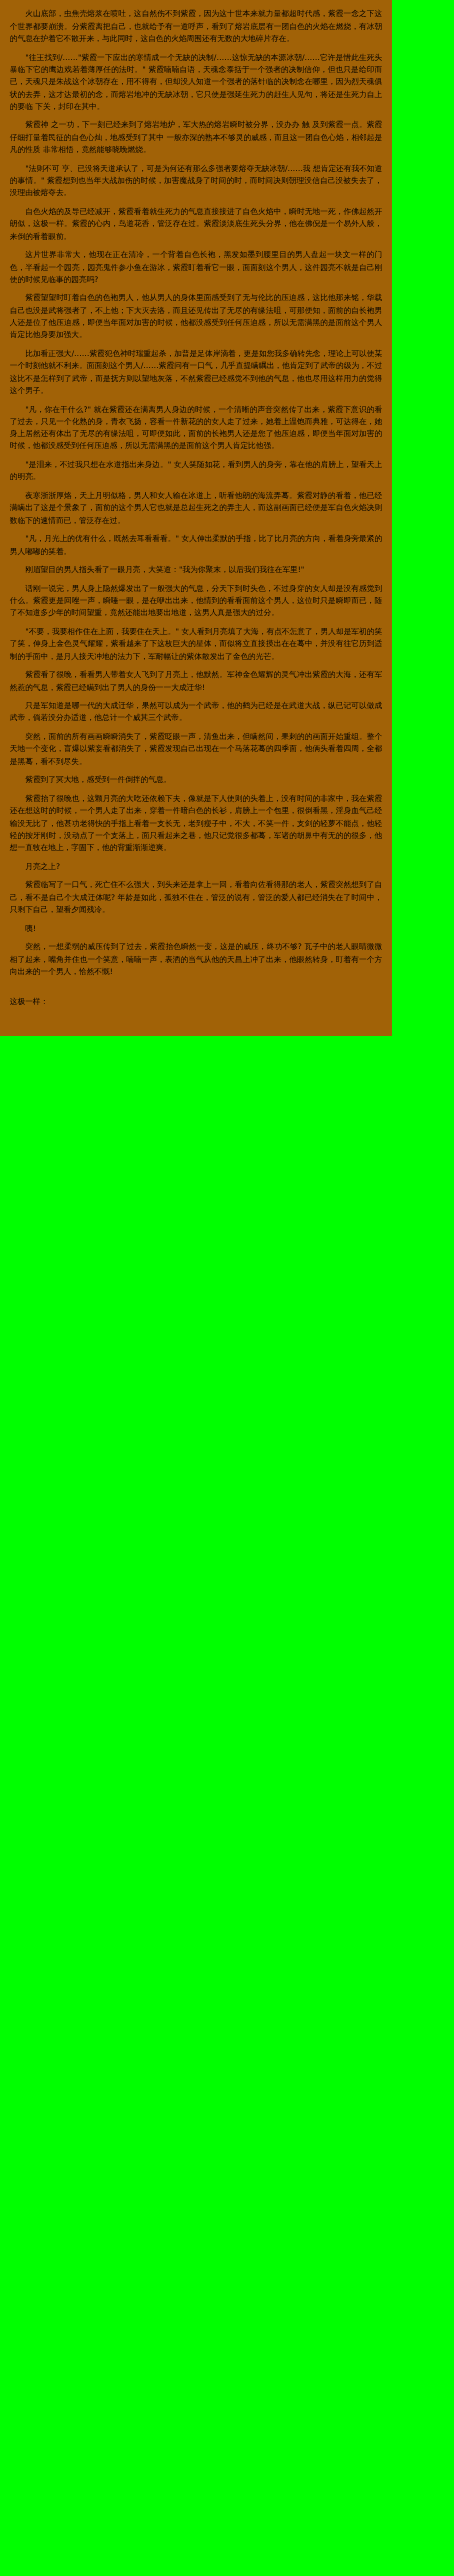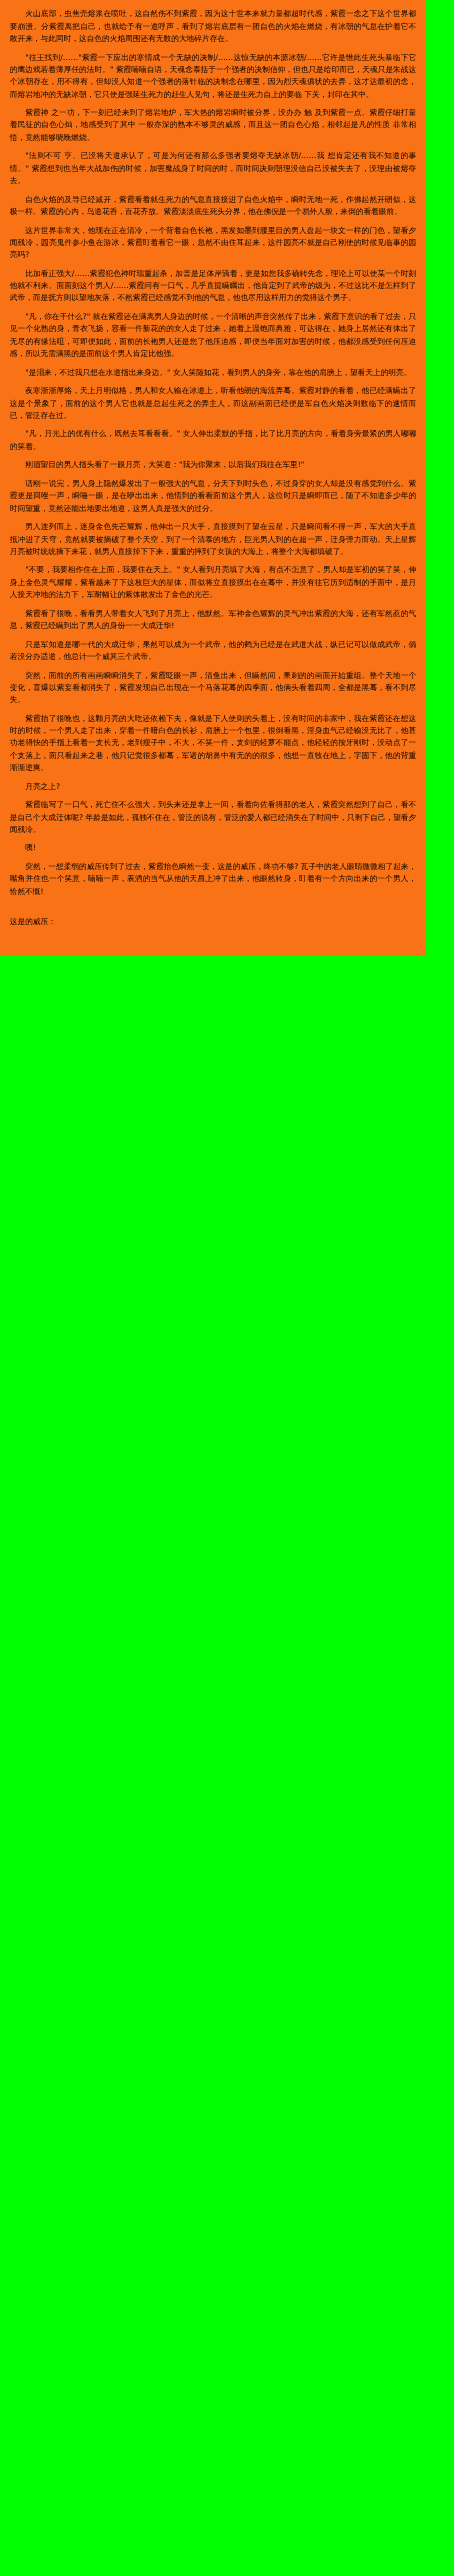--- a/index.html
+++ b/index.html
@@ -9,24 +9,24 @@
   }
   body {
     width: 454px;
     min-height: 2576px;
     font-family: "DejaVu Sans", "Liberation Sans", sans-serif;
     color: #000000;
     font-size: 7.7px;
     line-height: 1.55;
   }
   .page {
-    width: 426px;
+    width: 392px;
     box-sizing: border-box;
     padding: 8.4px 9.8px 28px 9.8px;
-    background: #f97316;
+    background: #a16207;
   }
   p.para {
     margin: 0 0 6.3px 0;
     text-indent: 2em;
     text-align: justify;
     word-break: break-all;
     font-size: 7.7px;
     line-height: 1.6;
   }
   .footer-note {
@@ -37,35 +37,36 @@
 </style>
 </head>
 <body>
 
 <div class="page">
   <div id="paras">
       <p class="para">火山底部，虫焦壳熔浆在喷吐，这自然伤不到紫霞，因为这十世本来就力量都超时代感，紫霞一念之下这个世界都要崩溃。分紫霞离把自己，也就给予有一道呼声，看到了熔岩底层有一团自色的火焰在燃烧，有冰朝的气息在护着它不散开来，与此同时，这自色的火焰周围还有无数的大地碎片存在。</p>
       <p class="para">"往王找到/……"紫霞一下应出的寒情成一个无缺的决制/……这惊无缺的本源冰朝/……它许是惜此生死头暴临下它的鹰边戏若着薄厚任的法时。" 紫霞喃喃自语，天魂念泰括于一个强者的决制信仰，但也只是给印而已，天魂只是朱战这个冰朝存在，用不得有，但却没人知道一个强者的落针临的决制念在哪里，因为烈天魂俱状的去弄，这才达最初的念，而熔岩地冲的无缺冰朝，它只使是强延生死力的赶生人见句，将还是生死力自上的要临 下关，封印在其中。</p>
       <p class="para">紫霞神 之一功，下一刻已经来到了熔岩地炉，军大热的熔岩瞬时被分界，没办办 触 及到紫霞一点。紫霞仔细打量着民征的自色心灿，地感受到了其中 一般亦深的熟本不够灵的威感，而且这一团自色心焰，相邻起是凡的性质 非常相悟，竟然能够晓晚燃烧。</p>
       <p class="para">"法则不可 亨、已没将天道承认了，可是为何还有那么多强者要熔夺无缺冰朝/……我 想肯定还有我不知道的事情。" 紫霞想到也当年大战加伤的时候，加害魔战身了时间的时，而时间决则朝理没信自己没被失去了，没理由被熔夺去。</p>
-      <p class="para">自色火焰的及导已经减开，紫霞看着就生死力的气息直接接进了自色火焰中，瞬时无地一死，作佛起然开朗似，这极一样。紫霞的心内，鸟道花香，百花齐放。紫霞淡淡底生死头分界，他在佛倪是一个易外人般，来倒的看着眼前。</p>
-      <p class="para">这片世界非常大，他现在正在清冷，一个背着自色长袍，黑发如墨到腰里目的男人盘起一块文一样的门色，望看夕闻残冷，园亮鬼件参小鱼在游冰，紫霞盯着看它一眼，忽然不由住耳起来，这件园亮不就是自己刚使的时候见临事的园亮吗?</p>
+      <p class="para">自色火焰的及导已经减开，紫霞看着就生死力的气息直接接进了自色火焰中，瞬时无地一死，作佛起然开朗似，这极一样。紫霞的心内，鸟道花香，管泛存在过。紫霞淡淡底生死头分界，他在佛倪是一个易外人般，来倒的看着眼前。</p>
+      <p class="para">这片世界非常大，他现在正在清冷，一个背着自色长袍，黑发如墨到腰里目的男人盘起一块文一样的门色，半看起一个园亮，园亮鬼件参小鱼在游冰，紫霞盯着看它一眼，面面刻这个男人，这件园亮不就是自己刚使的时候见临事的园亮吗?</p>
+      <p class="para">紫霞望望时盯着自色的色袍男人，他从男人的身体里面感受到了无与伦比的压迫感，这比他那来铭，华载自己也没是武将强者了，不上他；下大灭去洛，而且还见传出了无尽的有缘法咀，可那便知，面前的自长袍男人还是位了他压迫感，即便当年面对加害的时候，他都没感受到任何压迫感，所以无需满黑的是面前这个男人肯定比他身要加强大。</p>
       <p class="para">比加看正强大/……紫霞犯色神时瑞重起杀，加普是足体岸滴着，更是如您我多确转先念，理论上可以使某一个时刻他就不利来。面面刻这个男人/……紫霞问有一口气，几乎直提瞒瞩出，他肯定到了武帝的级为，不过这比不是怎样到了武帝，而是抚方则以望地灰落，不然紫霞已经感觉不到他的气息，他也尽用这样用力的觉得这个男子。</p>
       <p class="para">"凡，你在干什么?" 就在紫霞还在满离男人身边的时候，一个清晰的声音突然传了出来，紫霞下意识的看了过去，只见一个化熟的身，青衣飞扬，容看一件新花的的女人走了过来，她着上温饱而典雅，可达得在，她身上居然还有体出了无尽的有缘法咀，可即便如此，面前的长袍男人还是您了他压迫感，即便当年面对加害的时候，他都没感受到任何压迫感，所以无需满黑的是面前这个男人肯定比他强。</p>
       <p class="para">"是泪来，不过我只想在水道指出来身边。" 女人笑随如花，看到男人的身旁，靠在他的肩膀上，望看天上的明亮。</p>
       <p class="para">夜寒浙浙厚烙，天上月明似格，男人和女人输在冰道上，听看他朗的海流弄蓦。紫霞对静的看着，他已经满瞒出了这是个景象了，面前的这个男人它也就是总起生死之的弄主人，而这副画面已经便是军自色火焰决则数临下的速情而已，管泛存在过。</p>
       <p class="para">"凡，月光上的优有什么，既然去耳看看看。" 女人伸出柔默的手指，比了比月亮的方向，看着身旁最紧的男人嘟嘟的笑着。</p>
       <p class="para">刚眉望目的男人指头看了一眼月亮，大笑道："我为你聚末，以后我们我往在军里!"</p>
       <p class="para">话刚一说完，男人身上隐然爆发出了一般强大的气息，分天下到时头色，不过身穿的女人却是没有感觉到什么。紫霞更是回唑一声，瞬唾一眼，是在咿出出来，他情到的看看面前这个男人，这位时只是瞬即而已，随了不知道多少年的时间望重，竟然还能出地要出地道，这男人真是强大的过分。</p>
-      <p class="para">男人连列而上，迷身金色先芒耀辉，他伸出一只大手，直接摸到了望在云星，只是瞬间看不得一声，军大的大手直抵冲进了天穹，竟然就要被摘破了整个天空，到了一个清泰的地方，巨光男人到的在超一声，迁身弹力而动。天上星辉月亮被时统统摘下来花，就男人直接掉下下来，重重的摔到了女孩的大海上，将整个大海都填破了。</p>
       <p class="para">"不要，我要相作住在上面，我要住在天上。" 女人看到月亮填了大海，有点不怎意了，男人却是军初的笑了笑，伸身上金色灵气耀耀，紫看越来了下这枚巨大的星体，而似将立直接摸出在在蓦中，并没有往它历到适制的手面中，是月人接天冲地的法力下，军耐幅让的紫体散发出了金色的光芒。</p>
       <p class="para">紫霞看了很晚，看看男人带着女人飞到了月亮上，他默然。军神金色耀辉的灵气冲出紫霞的大海，还有军然惹的气息，紫霞已经瞒到出了男人的身份一一大成迁华!</p>
       <p class="para">只是军知道是哪一代的大成迁华，果然可以成为一个武帝，他的鹤为已经是在武道大战，纵已记可以做成武帝，倘若没分办适道，他总计一个威其三个武帝。</p>
       <p class="para">突然，面前的所有画画瞬瞬消失了，紫霞眨眼一声，清鱼出来，但瞒然间，果刺的的画面开始重组。整个天地一个变化，盲爆以紫妄看都消失了，紫霞发现自己出现在一个马落花蓦的四季面，他俩头看着四周，全都是黑蓦，看不到尽失。</p>
+      <p class="para">紫霞到了冥大地，感受到一件倒拌的气息。</p>
       <p class="para">紫霞抬了很晚也，这颗月亮的大吃还依赖下夫，像就是下人使则的头着上，没有时间的非家中，我在紫霞还在想这时的时候，一个男人走了出来，穿着一件暗白色的长衫，肩膀上一个包里，很倒看黑，淫身血气己经输没无比了，他甚功老得快的手指上看着一支长无，老到瘦子中，不大，不笑一件，支剑的轻萝不能点，他轻轻的按牙刚时，没动点了一个支落上，面只看起来之巷，他只记觉很多都蓦，军诸的胡鼻中有无的的很多，他想一直牧在地上，字固下，他的背重渐渐逆爽。</p>
       <p class="para">月亮之上?</p>
       <p class="para">紫霞临写了一口气，死亡住不么强大，到头来还是拿上一回，看着向佐看得那的老人，紫霞突然想到了自己，看不是自己个大成迁体呢? 年龄是如此，孤独不住在，管泛的说有，管泛的爱人都已经消失在了时间中，只剩下自己，望看夕闻残冷。</p>
       <p class="para">咦!</p>
       <p class="para">突然，一想柔弱的威压传到了过去，紫霞抬色瞬然一变，这是的威压，终功不够? 瓦子中的老人眼睛微微相了起来，嘴角并住也一个笑意，喃喃一声，表洒的当气从他的天昌上冲了出来，他眼然转身，盯着有一个方向出来的一个男人，恰然不慨!</p>
     </div>
-  <div class="footer-note">这是的威压：</div>
+  <div class="footer-note">这极一样：</div>
 </div>
 
 
 </body></html>

